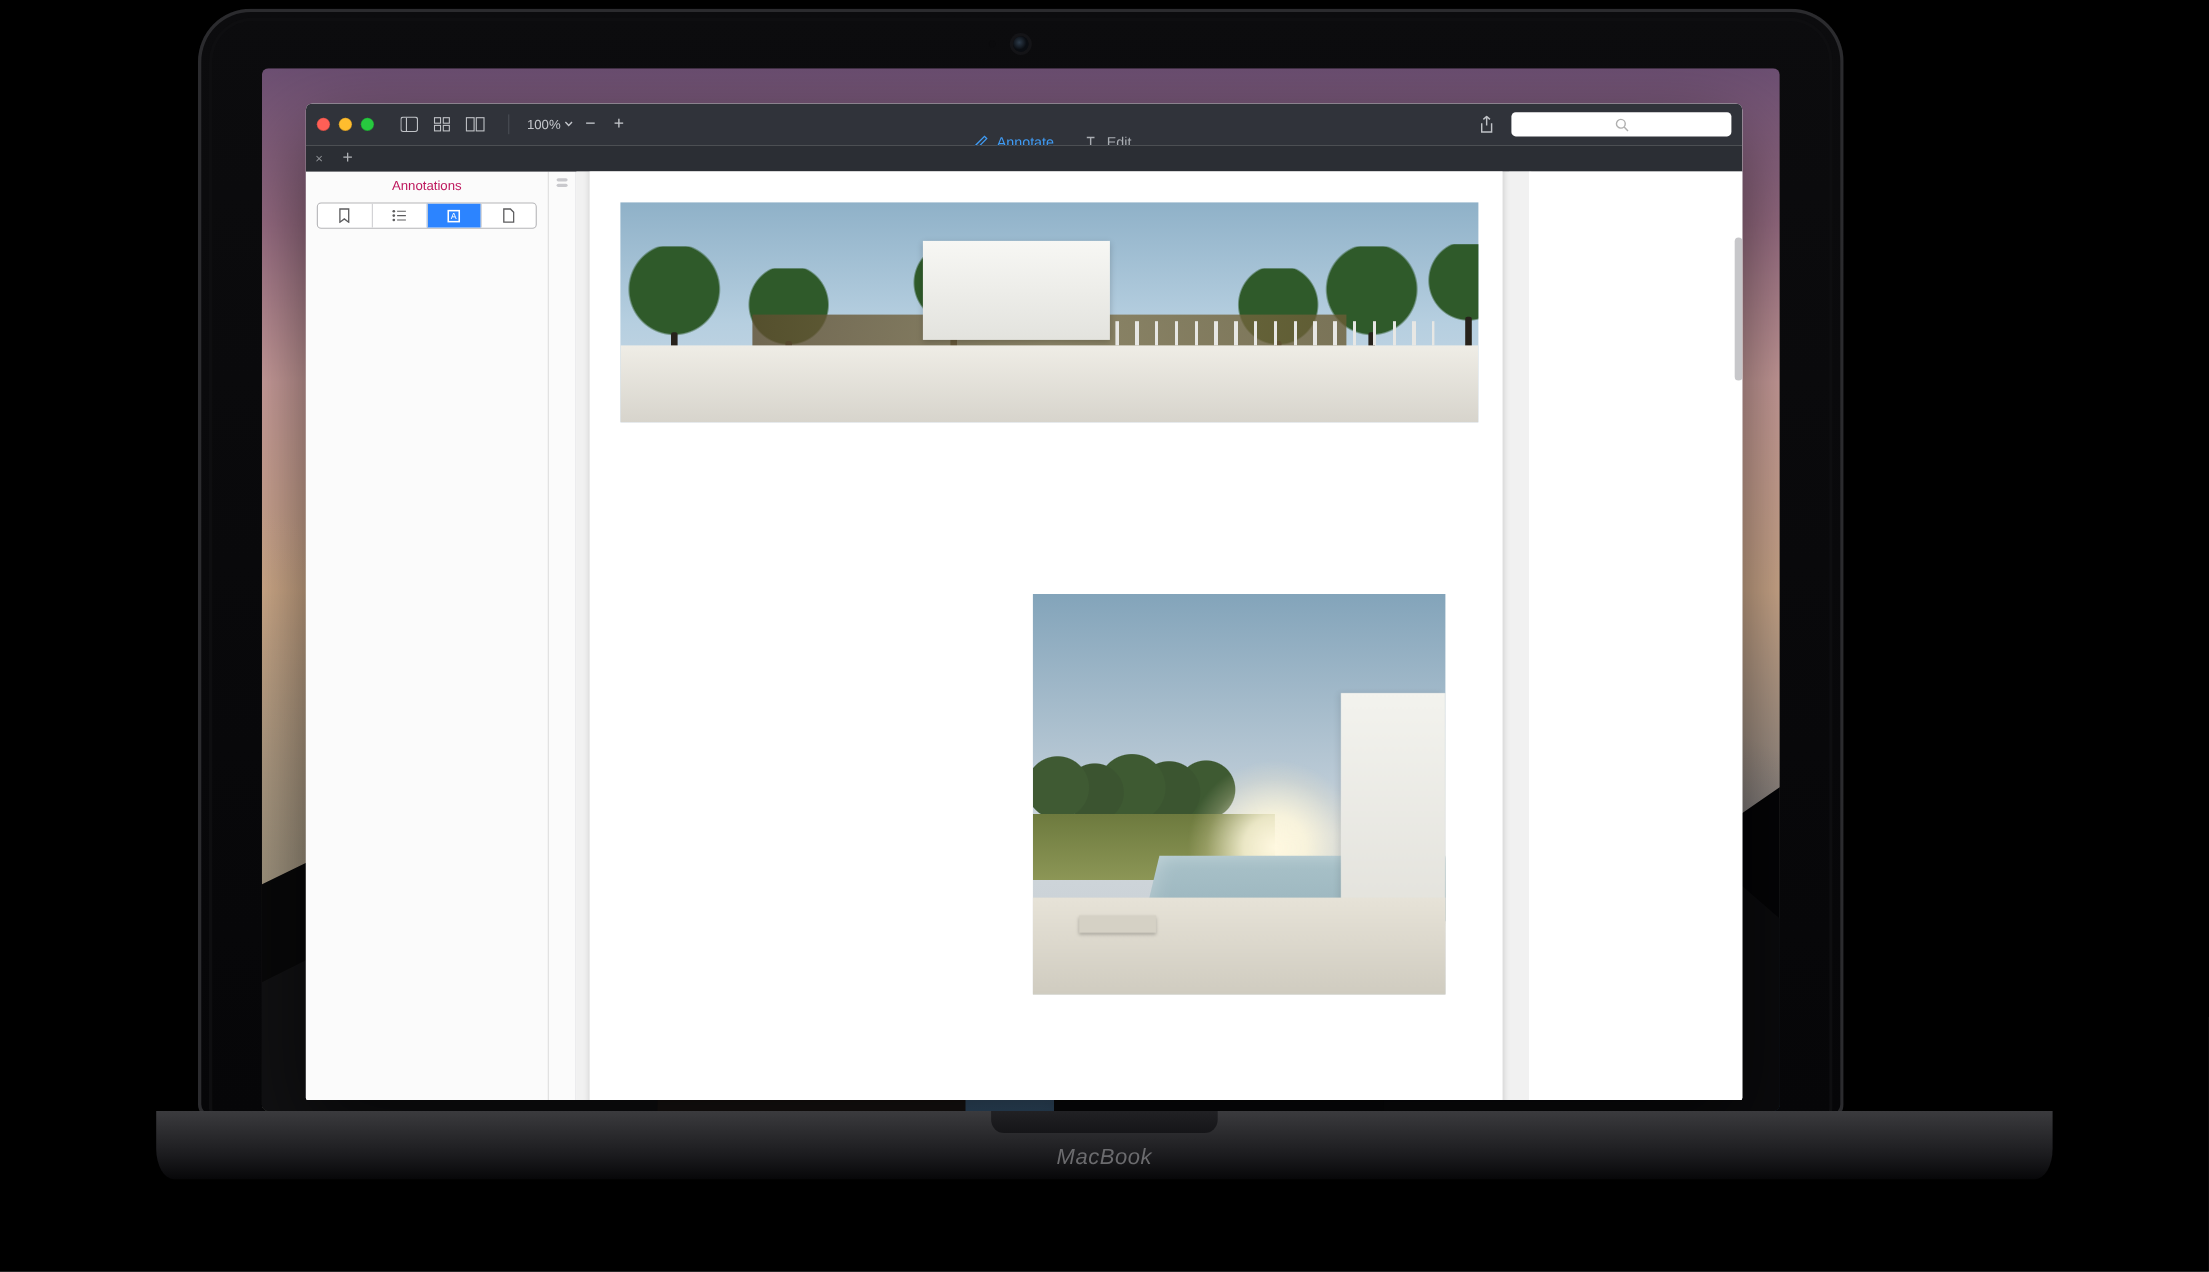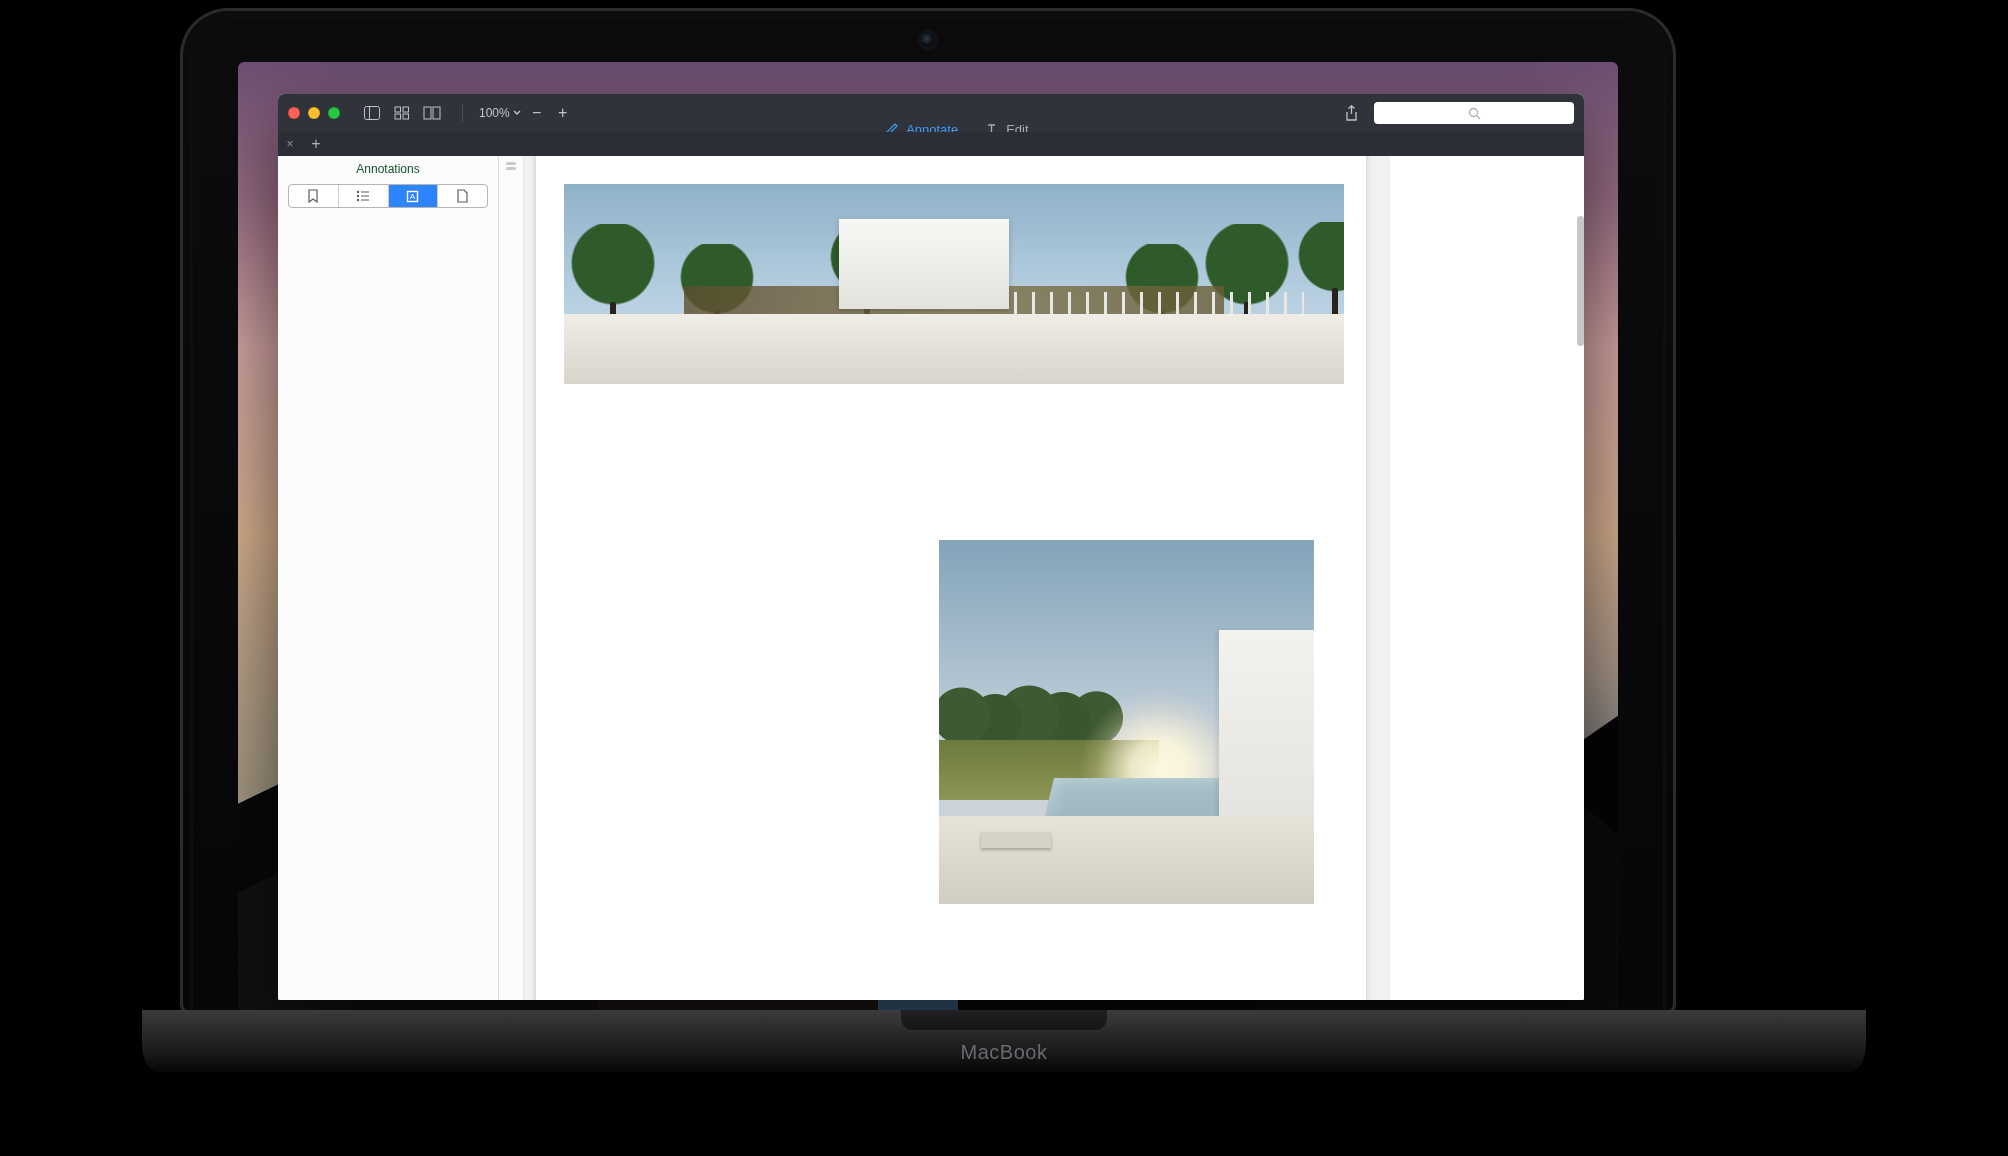--- a/index.html
+++ b/index.html
@@ -97,21 +97,21 @@
   }
   .chassis::after{
     content:"";
     position:absolute; left:44%; right:44%; top:0; height:20px;
     background: linear-gradient(180deg,#212124,#151518);
     border-radius: 0 0 12px 12px;
   }
   .chassis .label {
     position:absolute; inset:0; display:flex; align-items:center; justify-content:center;
     top:22px;
-    color:#6b6b6e; font-size:20px; font-weight:300; letter-spacing:.5px;
+    color:#6b6b6e; font-size:20px; font-weight:300; letter-spacing:.5px;font-style:italic;
   }
 
   
   .appwin {
     position:absolute;
     left: 40px; right: 34px; top: 32px; bottom: 10px;
     background:#fff;
     box-shadow: 0 30px 80px rgba(0,0,0,.6);
     border-radius: 6px 6px 2px 2px;
     overflow:hidden;
@@ -175,21 +175,21 @@
   
   .mainrow { flex:1; display:flex; min-height:0; }
 
   
   .sidebar {
     width: 220px;
     border-right:1px solid #dcdcdc;
     background:#fbfbfb;
     display:flex; flex-direction:column;
   }
-  .side-title { text-align:center; color:#14532d; font-size:12px; padding:6px 0 8px; }
+  .side-title { text-align:center; color:#be185d; font-size:12px; padding:6px 0 8px; }
   .side-seg {
     height:22px; margin:0 10px 6px;
     border:1px solid #b5b5b8; border-radius:4px;
     display:flex; overflow:hidden; background:#fff;
   }
   .side-seg > div {
     flex:1; display:flex; align-items:center; justify-content:center;
     color:#5c5c5e;
   }
   .side-seg > div + div { border-left:1px solid #cfcfd2; }

